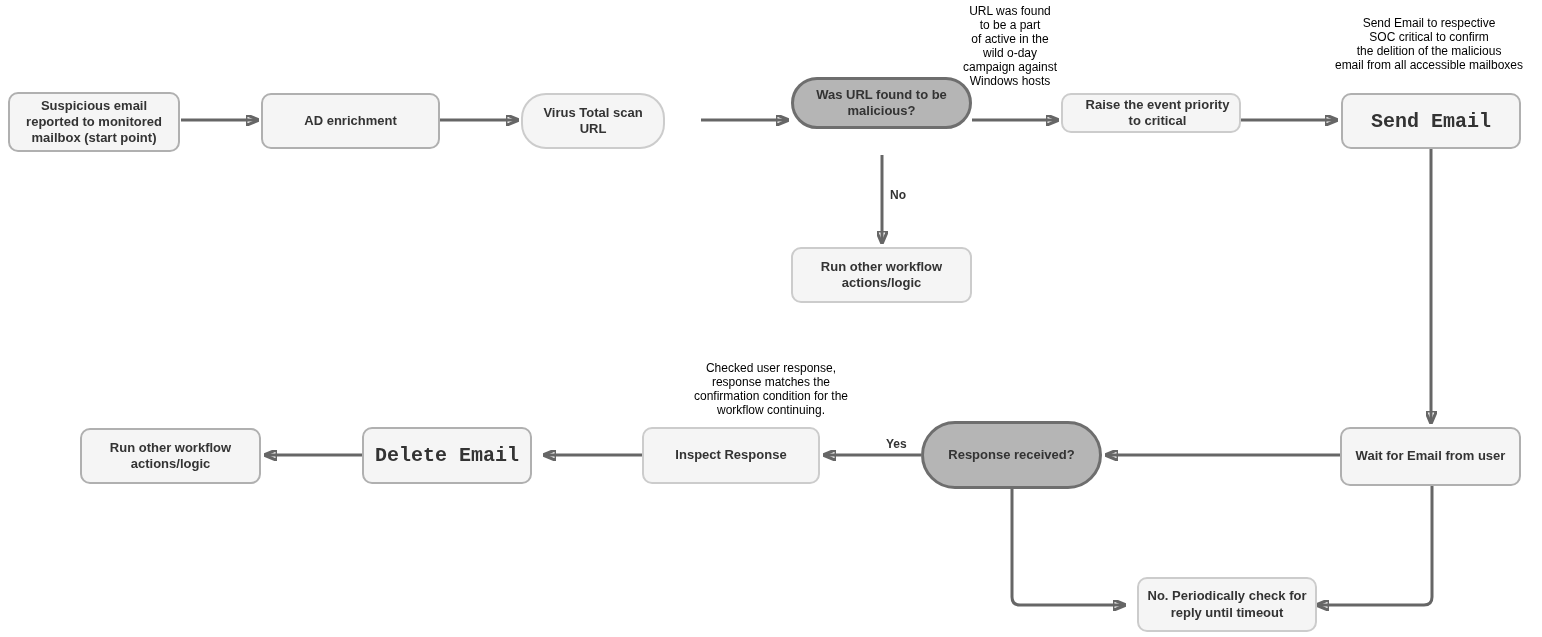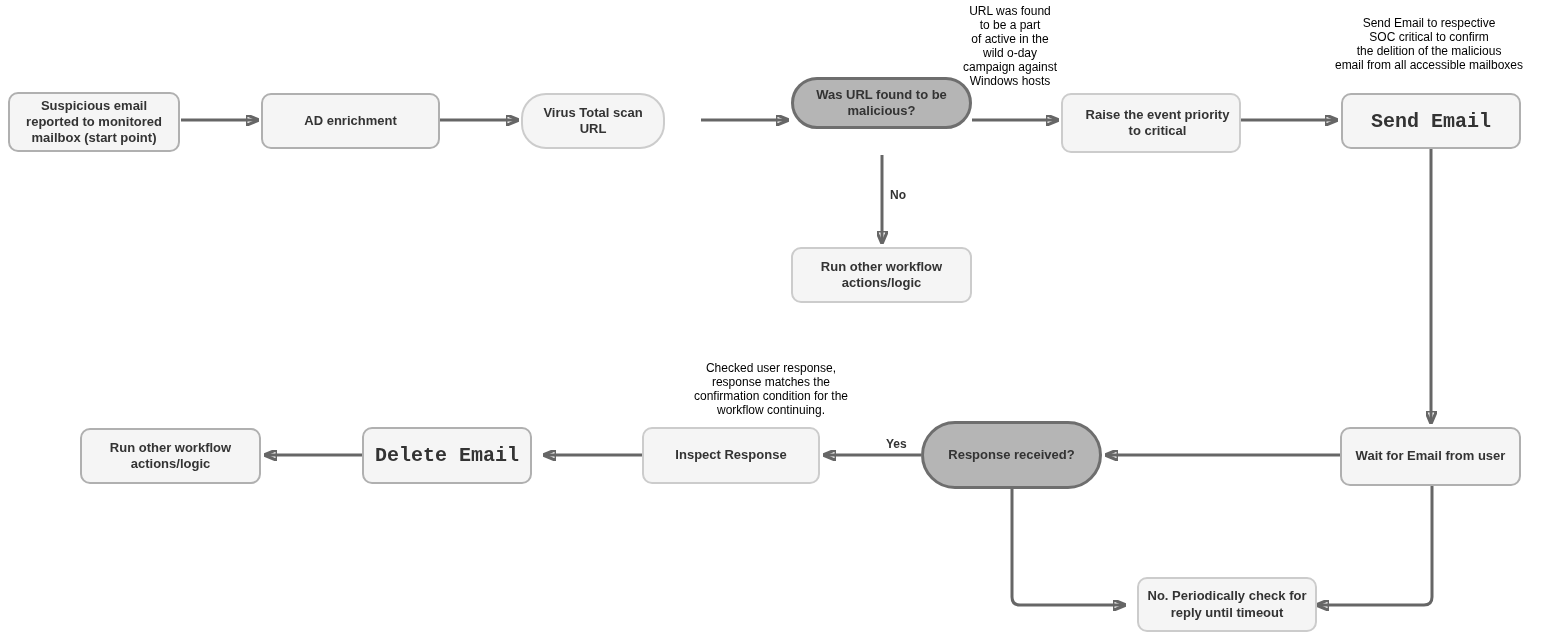--- a/index.html
+++ b/index.html
@@ -92,21 +92,21 @@
   </div>
 
   <div class="node light" style="left:521px;top:93px;width:144px;height:56px;border-radius:25px;">
     <span>Virus Total scan URL</span>
   </div>
 
   <div class="node decision" style="left:791px;top:77px;width:181px;height:52px;align-items:center;">
     <span>Was URL found to be malicious?</span>
   </div>
 
-  <div class="node light" style="left:1061px;top:93px;width:180px;height:60px;padding-left:21px;">
+  <div class="node light" style="left:1061px;top:93px;width:180px;height:40px;padding-left:21px;">
     <span>Raise the event priority to critical</span>
   </div>
 
   <div class="node big" style="left:1341px;top:93px;width:180px;height:56px;">
     <span>Send Email</span>
   </div>
 
   <div class="node light" style="left:791px;top:247px;width:181px;height:56px;">
     <span>Run other workflow actions/logic</span>
   </div>

